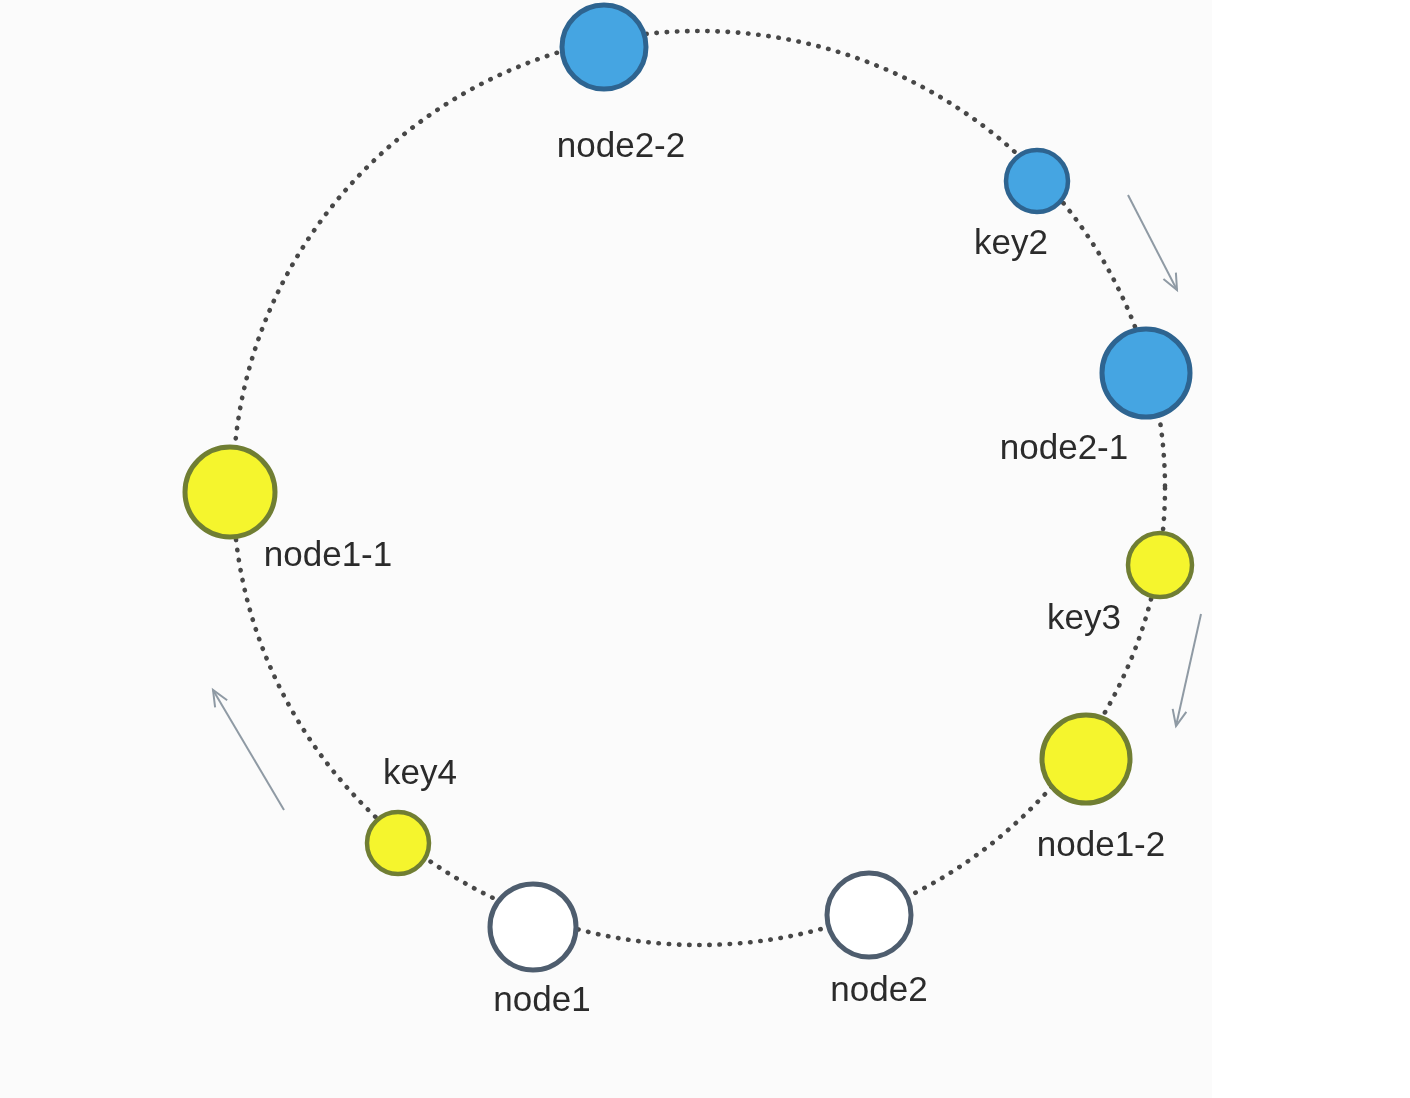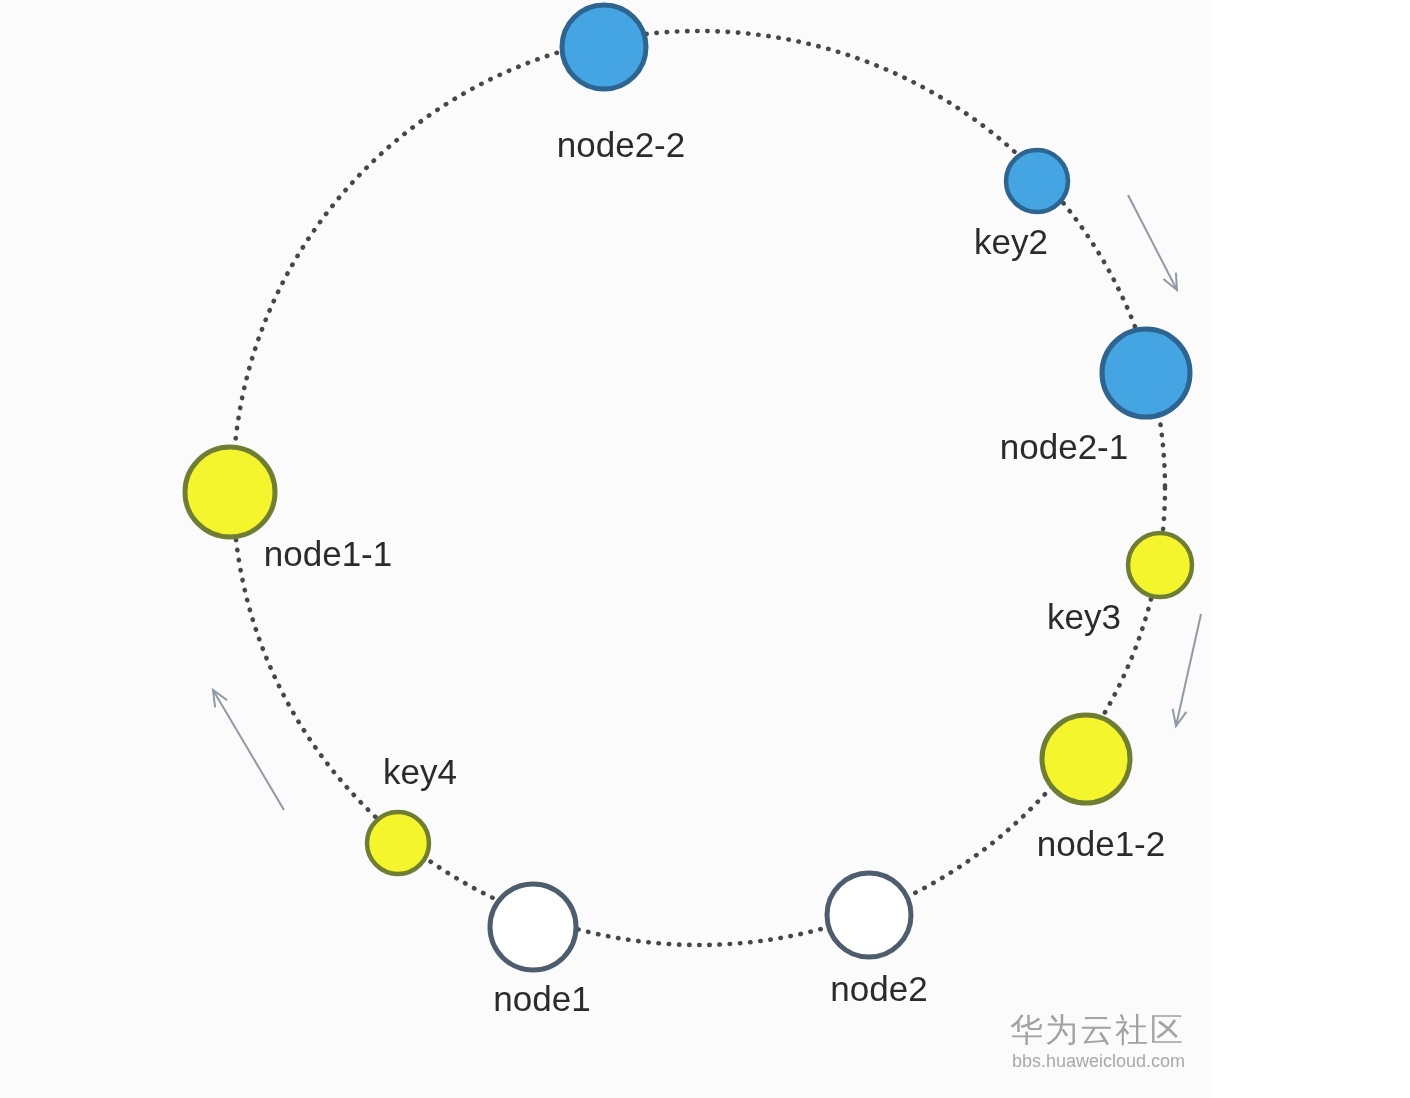--- a/index.html
+++ b/index.html
@@ -67,17 +67,13 @@
       <circle cx="869" cy="915" r="42" fill="#ffffff" stroke="#4e5d6e" stroke-width="5"></circle>
       <text x="879" y="988" text-anchor="middle" dominant-baseline="central" class="node-label">node2</text>
       <circle cx="533" cy="927" r="43" fill="#ffffff" stroke="#4e5d6e" stroke-width="5"></circle>
       <text x="542" y="998" text-anchor="middle" dominant-baseline="central" class="node-label">node1</text>
       <circle cx="398" cy="843" r="31" fill="#f5f52d" stroke="#707e33" stroke-width="4.5"></circle>
       <text x="420" y="771" text-anchor="middle" dominant-baseline="central" class="node-label">key4</text>
       <circle cx="230" cy="492" r="45" fill="#f5f52d" stroke="#707e33" stroke-width="5"></circle>
       <text x="328" y="553" text-anchor="middle" dominant-baseline="central" class="node-label">node1-1</text>
     </svg>
 
-  <div class="watermark">
-    <div class="wm-title">华为云社区</div>
-    <div class="wm-url">bbs.huaweicloud.com</div>
-  </div>
 </div>
 
 </body></html>

